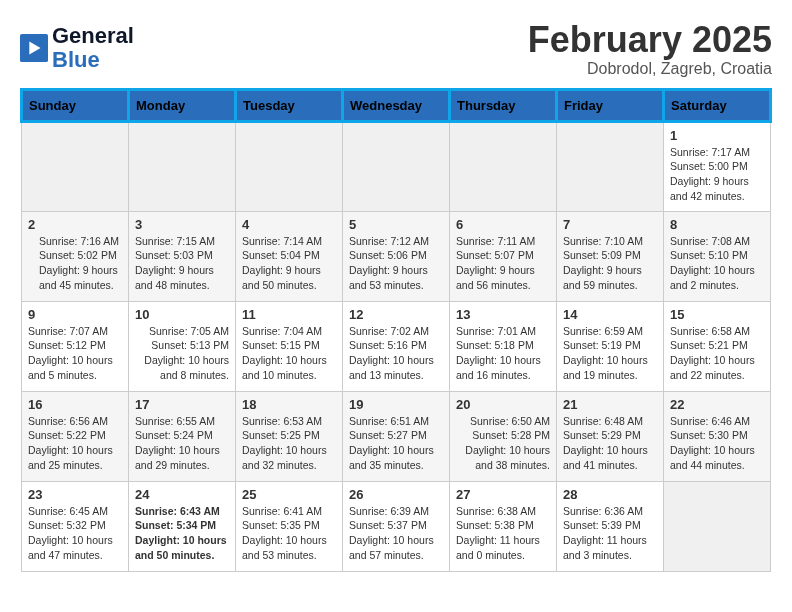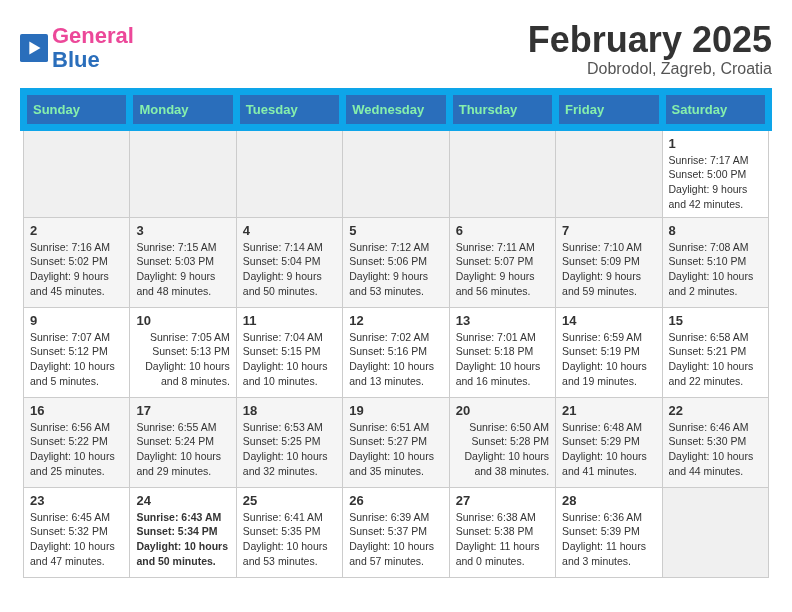--- a/index.html
+++ b/index.html
@@ -19,21 +19,21 @@
     .logo {
       display: flex;
       align-items: center;
       margin-top: 4px;
     }
     .logo-text {
       font-size: 22px;
       font-weight: bold;
       line-height: 1.1;
     }
-    .logo-general { color: #ec4899; }
+    .logo-general { color: #0f172a; }
     .logo-blue { color: #2a6ebb; }
     .logo-icon {
       width: 28px;
       height: 28px;
       margin-right: 4px;
     }
     .title-area {
       text-align: right;
     }
     .month-title {
@@ -46,26 +46,26 @@
       font-size: 16px;
       color: #555;
     }
     table {
       width: 100%;
       border-collapse: collapse;
       table-layout: fixed;
     }
     thead tr th {
       background-color: #2a6ebb;
-      color: #86efac;
+      color: #000000;
       font-size: 13px;
       font-weight: bold;
       padding: 7px 6px;
       text-align: left;
-      border: 7px solid #0ea5e9;
+      border: 3px solid #0ea5e9;
     }
     tbody tr td {
       vertical-align: top;
       border: 1px solid #ccc;
       padding: 5px 6px;
       font-size: 11px;
       color: #333;
       height: 90px;
     }
     .day-num {
@@ -132,21 +132,21 @@
         <td>
           <span class="day-num">1</span>
           <div class="day-info" style="white-space: pre-line;">Sunrise: 7:17 AM
 Sunset: 5:00 PM
 Daylight: 9 hours and 42 minutes.</div>
         </td>
       </tr>
       <tr>
         <td>
           <span class="day-num">2</span>
-          <div class="day-info" style="white-space: pre-line;">Sunrise: 7:16 AM
+          <div class="day-info" style="white-space: pre-line; margin-left: 11px;">Sunrise: 7:16 AM
 Sunset: 5:02 PM
 Daylight: 9 hours and 45 minutes.</div>
         </td>
         <td>
           <span class="day-num">3</span>
           <div class="day-info" style="white-space: pre-line;">Sunrise: 7:15 AM
 Sunset: 5:03 PM
 Daylight: 9 hours and 48 minutes.</div>
         </td>
         <td>

